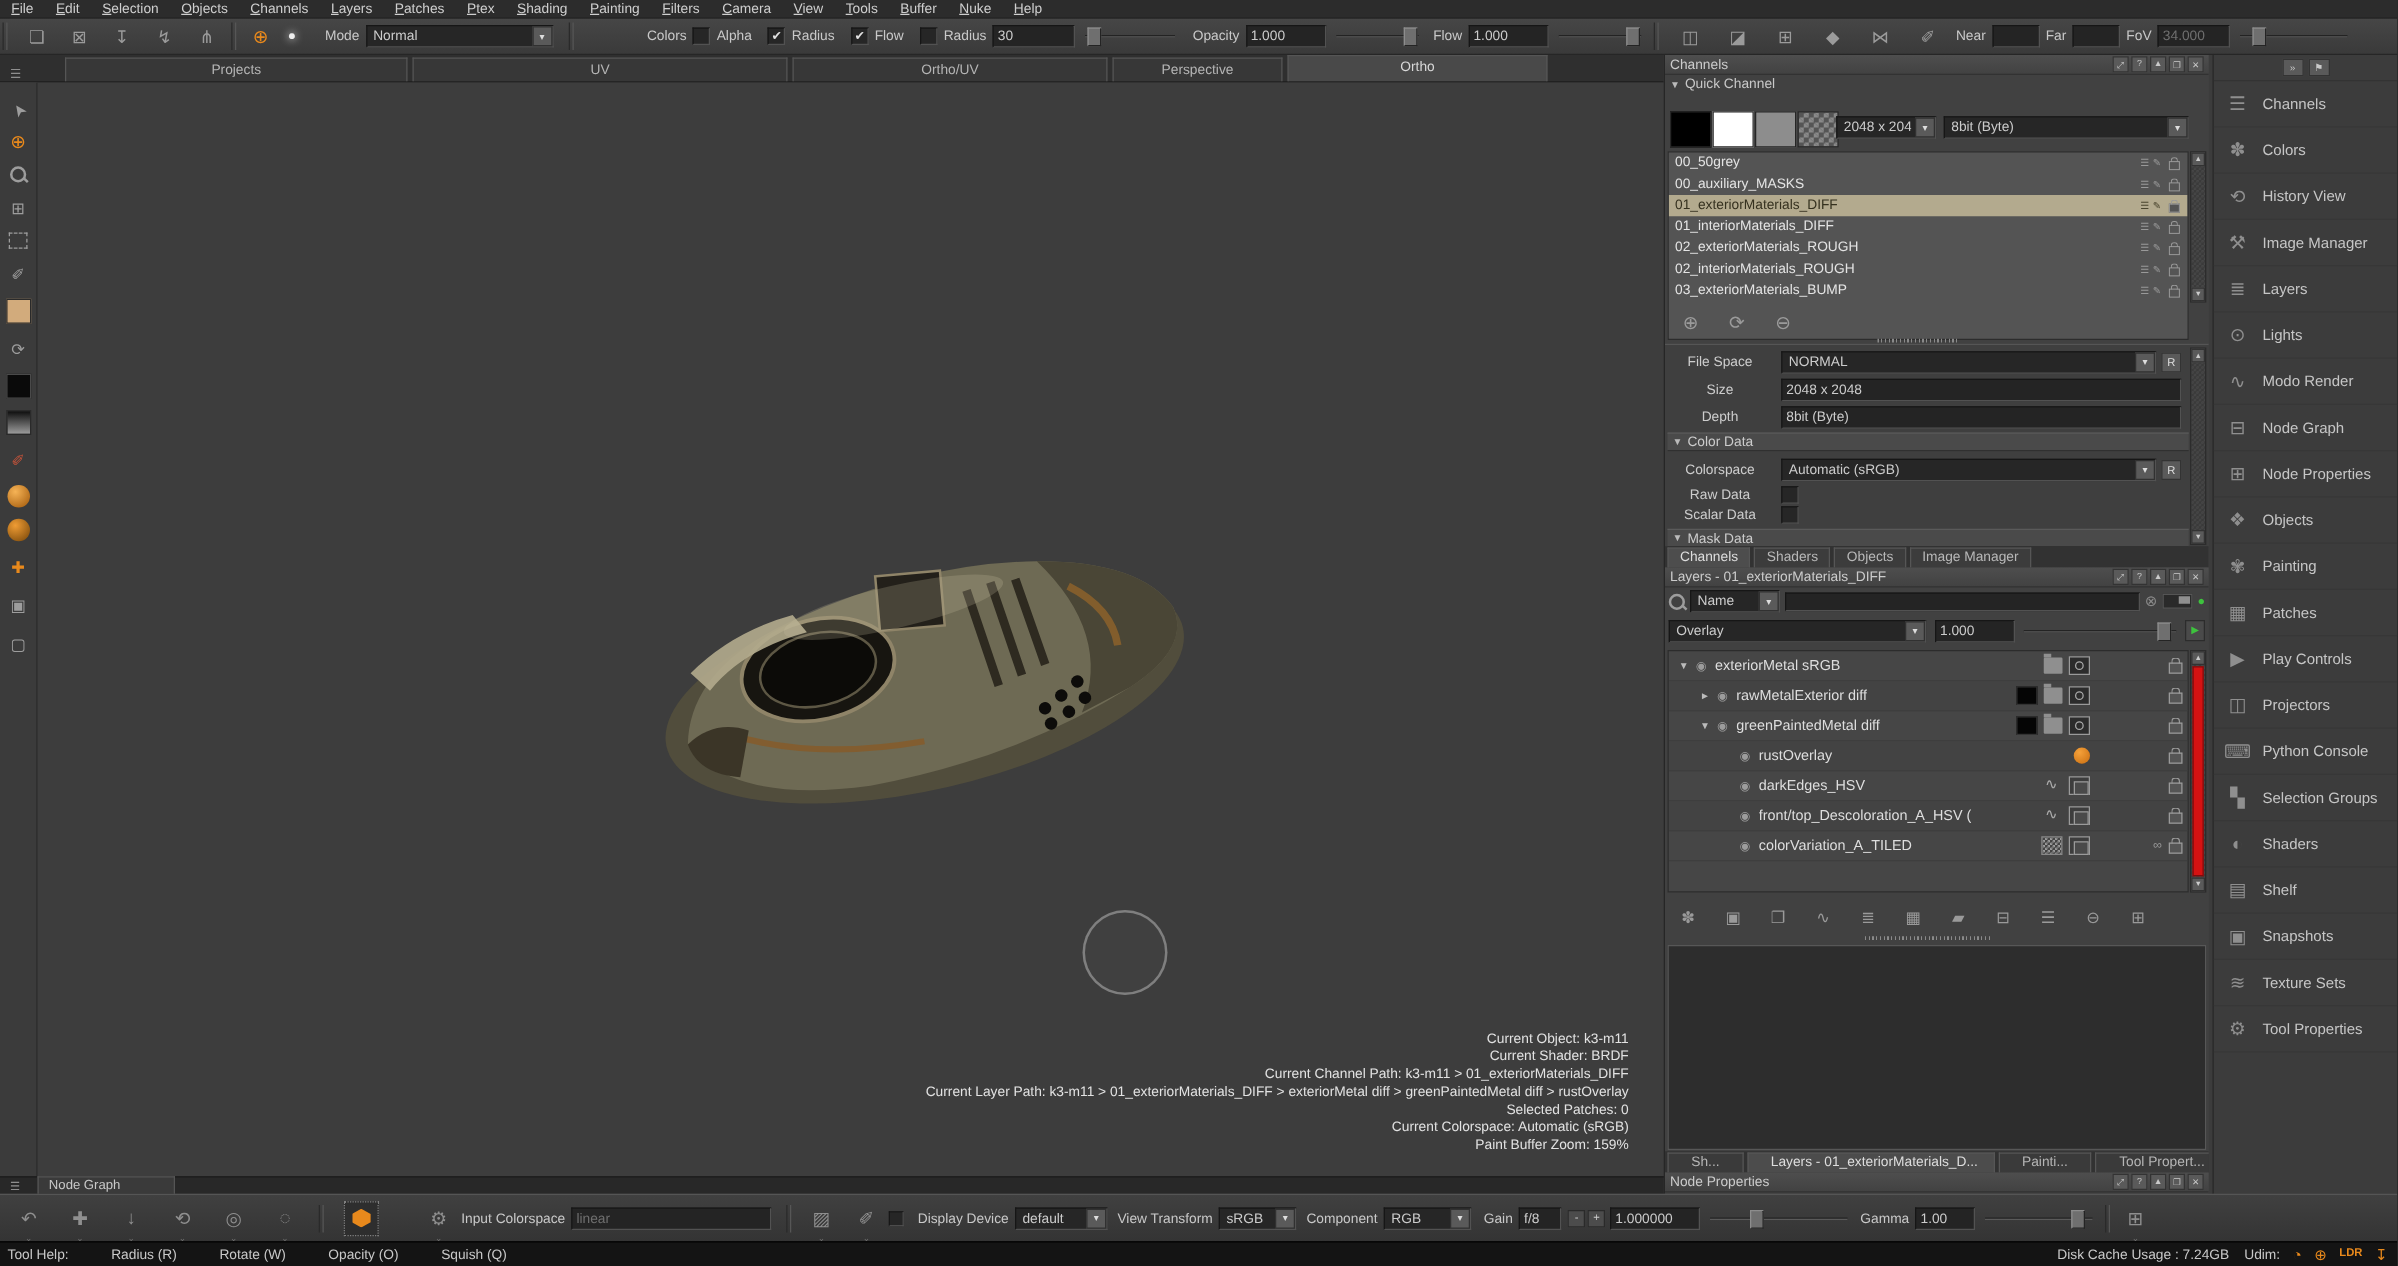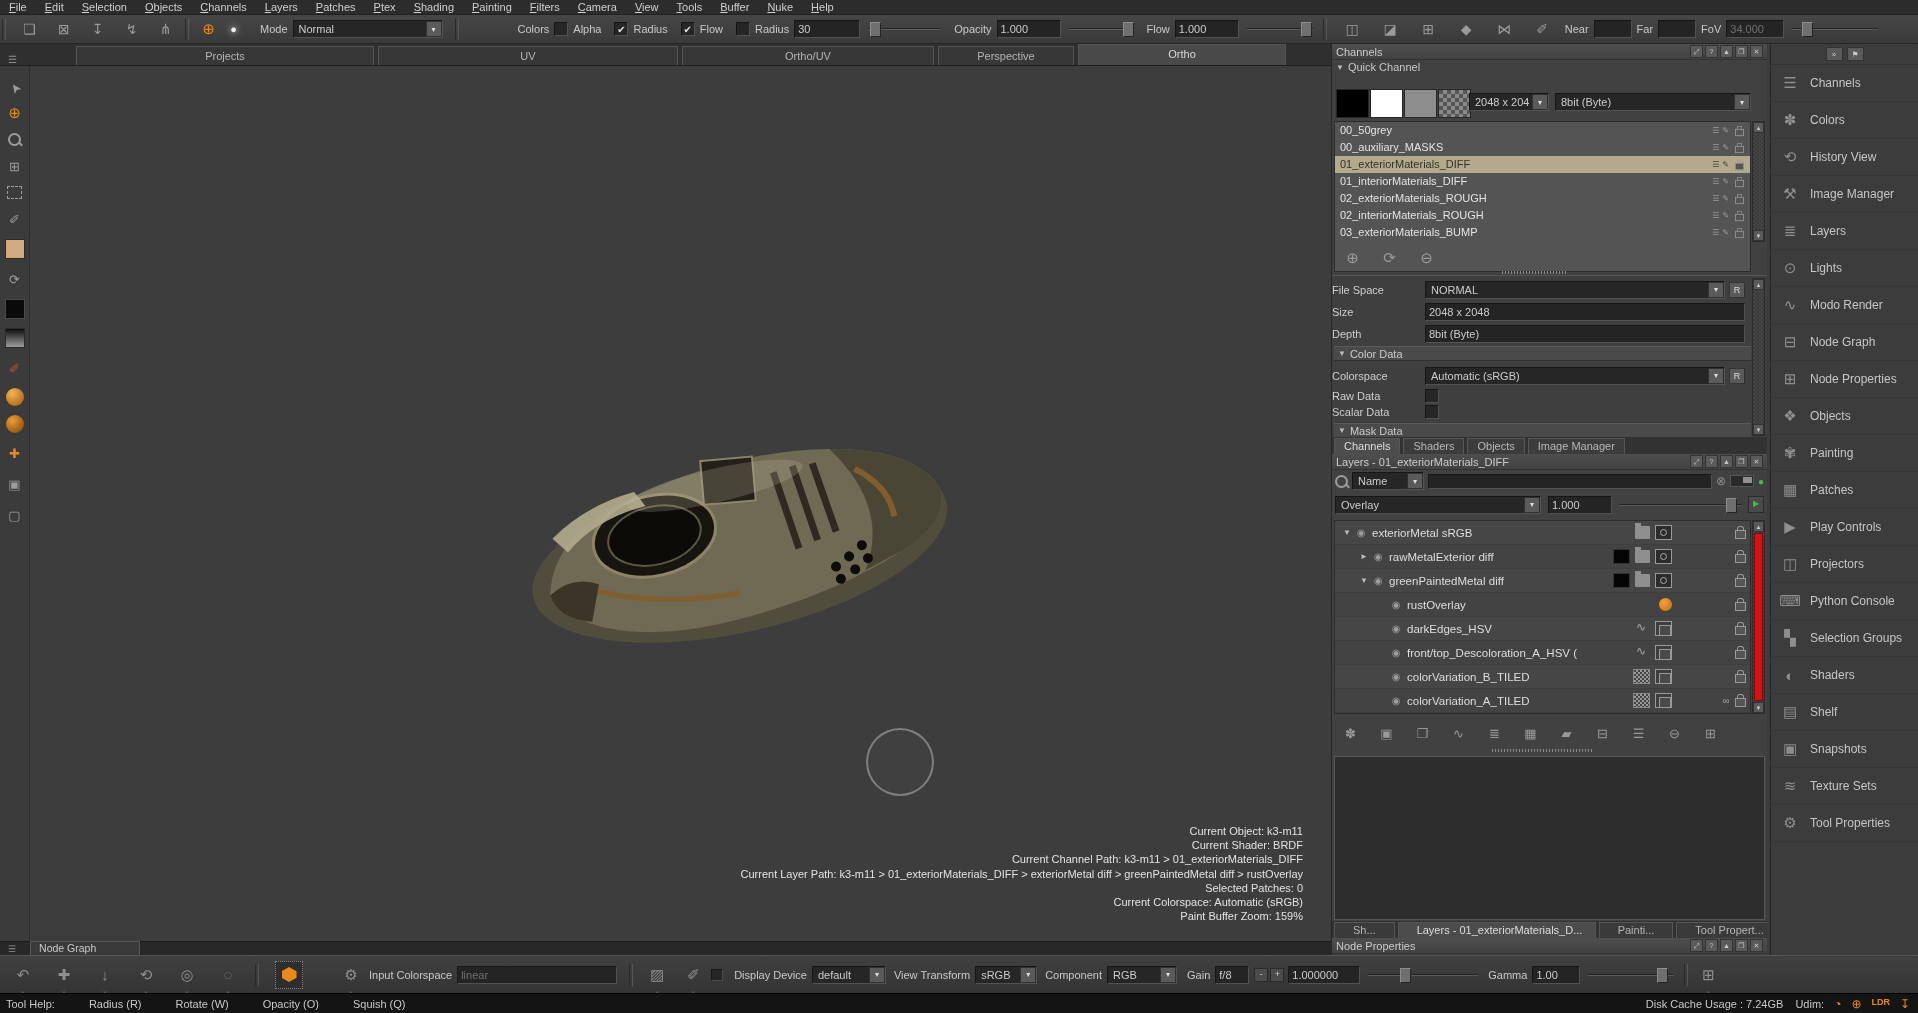--- a/index.html
+++ b/index.html
@@ -23,21 +23,21 @@
   .arr::before{content:"▾";}
   .cb{width:12px;height:12px;background:#262626;border:1px solid #161616;border-bottom-color:#525252;border-right-color:#525252;display:flex;align-items:center;justify-content:center;color:#e0e0e0;font-size:10px;flex:none;}
   .cb.checked::before{content:"✔";}
   .slider{position:relative;height:16px;flex:none;}
   .slider .track{position:absolute;left:0;right:0;top:7px;height:1px;background:#232323;border-bottom:1px solid #5a5a5a;}
   .slider .knob{position:absolute;top:1px;width:9px;height:13px;background:#6f6f6f;border:1px solid #242424;border-top-color:#8d8d8d;border-left-color:#8d8d8d;}
   
   #vtabs{position:absolute;left:0;top:44px;width:1331px;height:22px;background:#2f2f2f;border-bottom:1px solid #1e1e1e;display:flex;align-items:flex-end;box-sizing:border-box;}
   #vtabs .lead{width:52px;color:#8f8f8f;font-size:10px;padding-left:8px;box-sizing:border-box;}
   .vtab{height:19px;line-height:19px;text-align:center;background:#373737;border:1px solid #555;border-bottom:none;color:#b5b5b5;box-sizing:border-box;margin-right:4px;overflow:hidden;white-space:nowrap;}
-  .vtab:nth-of-type(1){width:298px;margin-left:24px;} .vtab:nth-of-type(2){width:300px;} .vtab:nth-of-type(3){width:252px;} .vtab:nth-of-type(4){width:136px;} .vtab:nth-of-type(5){width:208px;margin-right:0;}
+  .vtab:nth-of-type(1){width:274px;} .vtab:nth-of-type(2){width:300px;} .vtab:nth-of-type(3){width:252px;} .vtab:nth-of-type(4){width:136px;} .vtab:nth-of-type(5){width:208px;margin-right:0;}
   .vtab.active{background:#494949;height:21px;color:#d8d8d8;}
   
   #viewport{position:absolute;left:0;top:66px;width:1331px;height:875px;background:#3d3d3d;overflow:hidden;}
   #lefttools{position:absolute;left:0;top:66px;width:30px;height:875px;background:#3b3b3b;border-right:1px solid #2d2d2d;display:flex;flex-direction:column;align-items:center;padding-top:5px;gap:9px;box-sizing:border-box;}
   .ltool{width:22px;height:22px;display:flex;align-items:center;justify-content:center;color:#9d9d9d;font-size:13px;flex:none;}
   .sw-tan{background:#d2ab7c;border:1px solid #2a2a2a;width:18px;height:18px;}
   .sw-black{background:#0a0a0a;border:1px solid #4a4a4a;width:18px;height:18px;}
   .sw-grad{background:linear-gradient(180deg,#0e0e0e,#9c9c9c);border:1px solid #2a2a2a;width:18px;height:18px;}
   .sw-ball{background:radial-gradient(circle at 35% 30%,#f6b356,#a05708);border-radius:50%;width:18px;height:18px;}
   .sw-ball2{background:radial-gradient(circle at 35% 30%,#ef9c34,#744408);border-radius:50%;width:18px;height:18px;}
@@ -58,21 +58,21 @@
   .checker{background-image:linear-gradient(45deg,#898989 25%,transparent 25%,transparent 75%,#898989 75%),linear-gradient(45deg,#898989 25%,transparent 25%,transparent 75%,#898989 75%);background-size:8px 8px;background-position:0 0,4px 4px;background-color:#555;}
   #chlist{position:absolute;left:2px;right:16px;top:77px;height:151px;background:#545454;border:1px solid #2c2c2c;overflow:hidden;box-sizing:border-box;}
   .chrow{height:17px;line-height:17px;display:flex;align-items:center;padding-left:5px;color:#e4e4e4;white-space:nowrap;}
   .chrow.sel{background:#b3aa8e;color:#35311f;}
   .chicons{margin-left:auto;display:flex;align-items:center;gap:3px;margin-right:3px;color:#999;font-size:8px;}
   .chrow.sel .chicons{color:#4a452f;}
   .vscroll{position:absolute;width:13px;box-sizing:border-box;border:1px solid #2c2c2c;background-image:linear-gradient(45deg,#474747 25%,transparent 25%,transparent 75%,#474747 75%),linear-gradient(45deg,#474747 25%,transparent 25%,transparent 75%,#474747 75%);background-size:4px 4px;background-position:0 0,2px 2px;background-color:#3a3a3a;}
   .sbtn{position:absolute;left:0;right:0;height:11px;background:#5a5a5a;border:1px solid #323232;color:#ccc;font-size:6px;display:flex;align-items:center;justify-content:center;box-sizing:border-box;}
   .dots{height:3px;background:repeating-linear-gradient(90deg,#8a8a8a 0 1px,transparent 1px 3px);}
   .prow{position:absolute;height:19px;display:flex;align-items:center;left:0;right:22px;}
-  .plab{width:88px;text-align:left;margin-right:5px;color:#cdcdcd;flex:none;white-space:nowrap;}
+  .plab{width:88px;text-align:center;margin-right:5px;color:#cdcdcd;flex:none;white-space:nowrap;}
   .phdr{position:absolute;left:2px;right:16px;height:15px;background:#4a4a4a;border-top:1px solid #5a5a5a;border-bottom:1px solid #303030;display:flex;align-items:center;padding-left:4px;color:#ccc;box-sizing:border-box;}
   .rbtn{width:14px;height:14px;background:#5a5a5a;border:1px solid #333;color:#ddd;font-size:9px;text-align:center;line-height:14px;margin-left:4px;flex:none;}
   #ptabs{position:absolute;left:0;right:0;top:393px;height:17px;background:#323232;display:flex;gap:3px;padding-left:2px;align-items:flex-end;box-sizing:border-box;}
   .ptab{padding:0 9px;background:#3c3c3c;border:1px solid #565656;border-bottom:none;line-height:15px;color:#b8b8b8;white-space:nowrap;}
   .ptab.active{background:#4d4d4d;color:#ddd;}
   .tgl{width:22px;height:10px;background:#2a2a2a;border:1px solid #555;position:relative;flex:none;}
   .tgl::after{content:"";position:absolute;right:1px;top:1px;width:9px;height:6px;background:#8f8f8f;}
   .pbtn{width:14px;height:15px;background:#4a4a4a;border:1px solid #2c2c2c;color:#3ec23e;font-size:8px;line-height:14px;text-align:center;flex:none;}
   
   #llist{position:absolute;left:2px;right:16px;top:476px;height:194px;background:#464646;border:1px solid #2c2c2c;overflow:hidden;box-sizing:border-box;}
@@ -560,32 +560,20 @@
           <span class="lname">front/top_Descoloration_A_HSV (</span>
           <span style="margin-left:auto"></span>
           <span class="thm"></span>
           <span class="thm i-curve"></span>
           <span class="thm i-copy"></span>
           <span class="lgap"></span>
           <span class="llink"></span>
           <span class="i-lock" style="margin-right:4px"></span>
         </div>
 
-        <div class="lrow ind-2">
-          <span class="exp"></span>
-          <span class="leye"></span>
-          <span class="lname">colorVariation_B_TILED</span>
-          <span style="margin-left:auto"></span>
-          <span class="thm"></span>
-          <span class="thm i-checker"></span>
-          <span class="thm i-copy"></span>
-          <span class="lgap"></span>
-          <span class="llink"></span>
-          <span class="i-lock" style="margin-right:4px"></span>
-        </div>
 
         <div class="lrow ind-2">
           <span class="exp"></span>
           <span class="leye"></span>
           <span class="lname">colorVariation_A_TILED</span>
           <span style="margin-left:auto"></span>
           <span class="thm"></span>
           <span class="thm i-checker"></span>
           <span class="thm i-copy"></span>
           <span class="lgap"></span>

